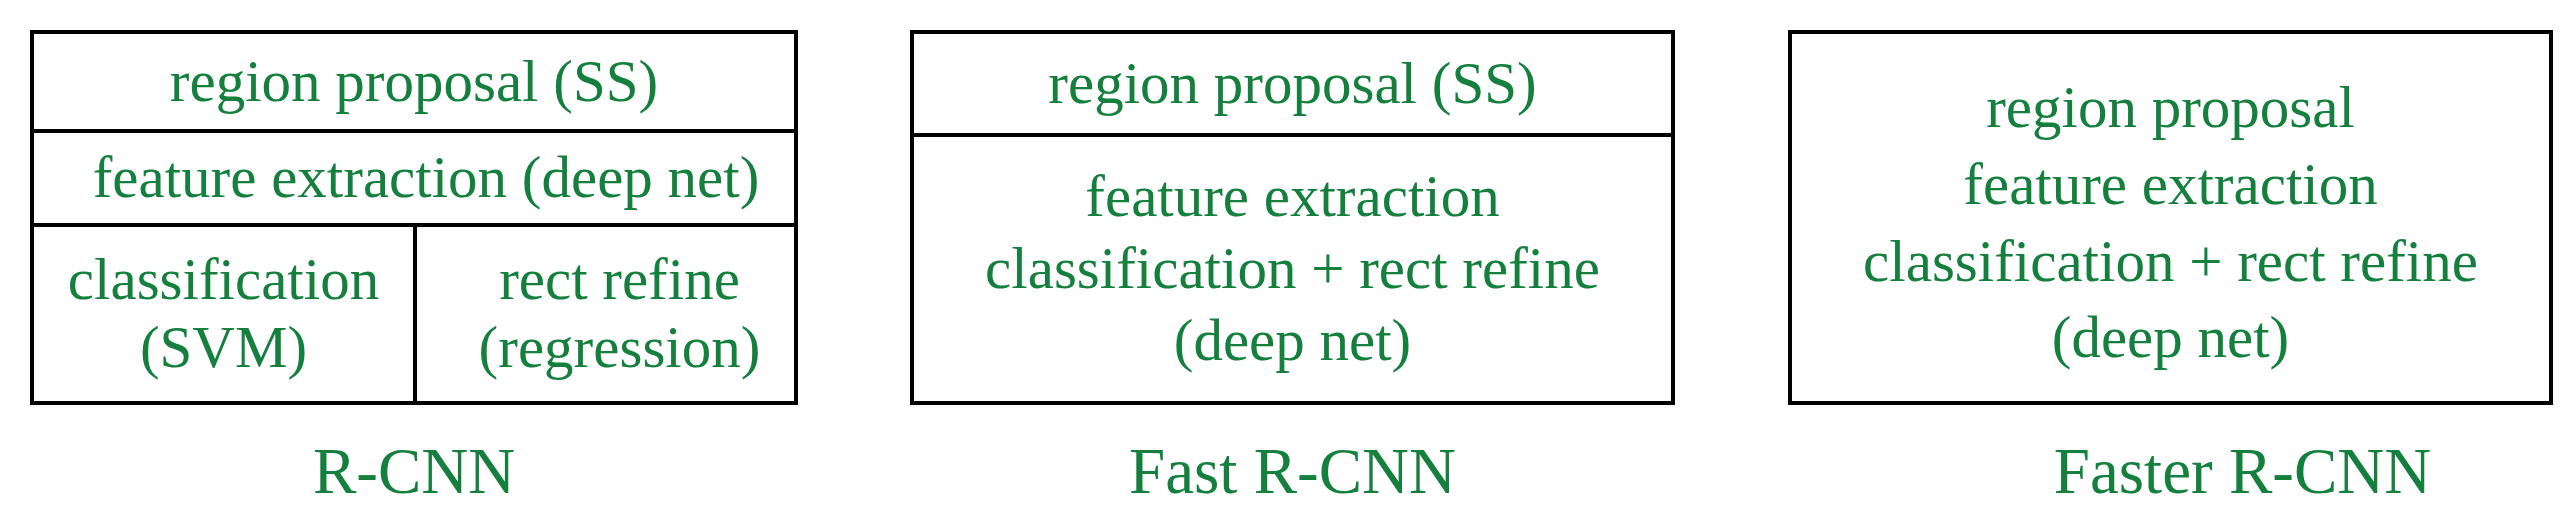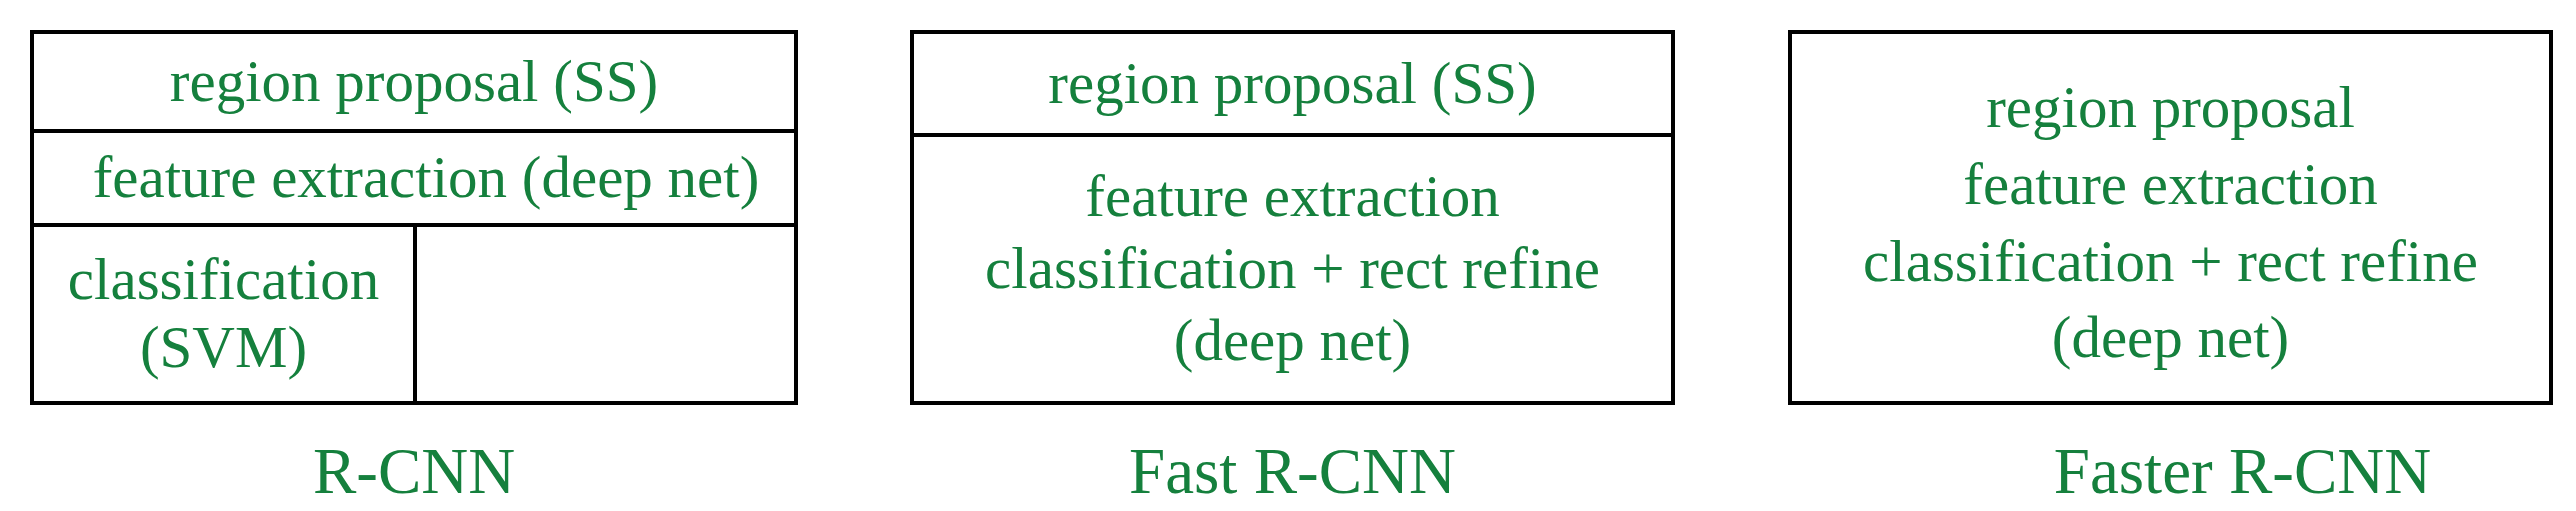--- a/index.html
+++ b/index.html
@@ -109,20 +109,26 @@
     <div class="rcnn-row2">
       <div class="cell-text">feature extraction (deep net)</div>
     </div>
     <div class="rcnn-row3">
       <div class="rcnn-cell-left">
         <div class="cell-text">
           <div>classification</div>
           <div>(SVM)</div>
         </div>
       </div>
+      <div class="rcnn-cell-right">
+        <div class="cell-text">
+          <div>rect refine</div>
+          <div>(regression)</div>
+        </div>
+      </div>
     </div>
   </div>
   <div class="caption" id="rcnn-label">R-CNN</div>
 
   <div class="box" id="fast-box">
     <div class="fast-row1">
       <div class="cell-text">region proposal (SS)</div>
     </div>
     <div class="fast-row2">
       <div class="cell-text">

